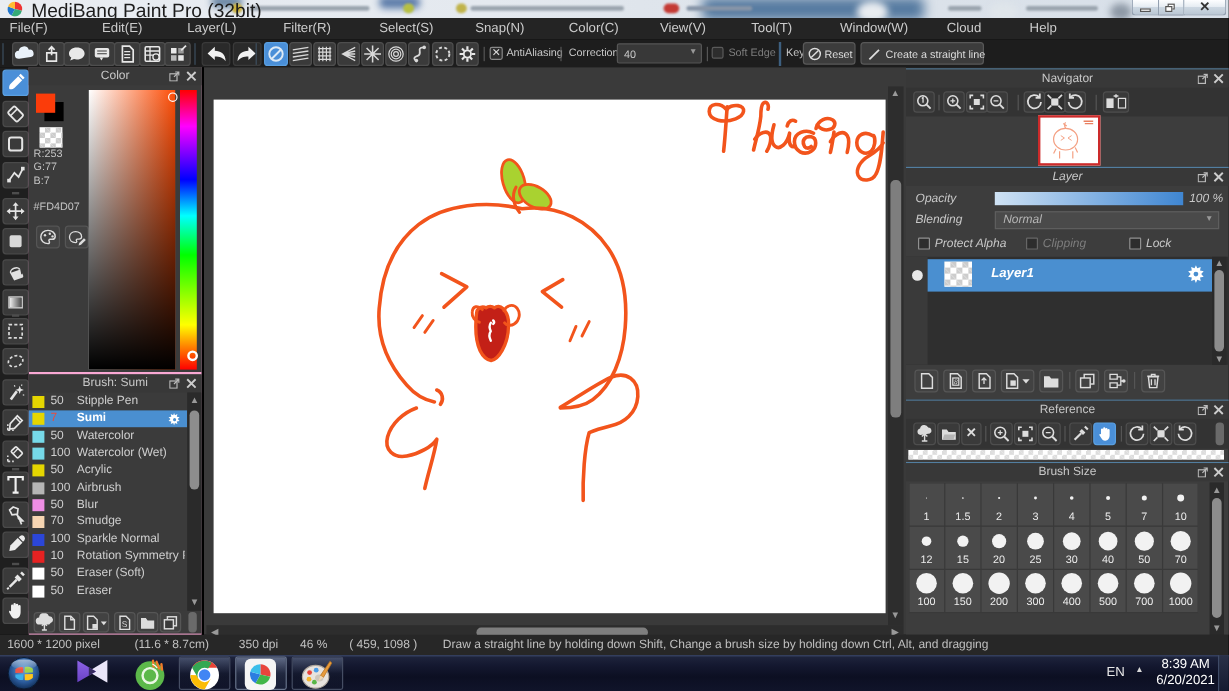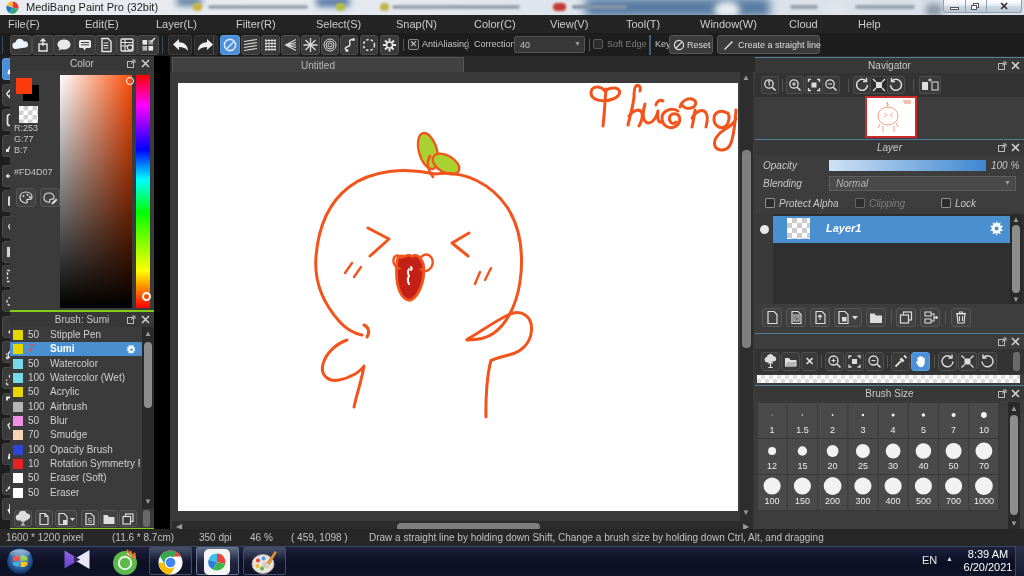--- a/index.html
+++ b/index.html
@@ -2,37 +2,37 @@
 <html><head>
 <meta charset="utf-8">
 <style>
 * { margin:0; padding:0; box-sizing:border-box; }
 html,body { width:1024px; height:576px; overflow:hidden; background:#000; }
 body { font-family:"Liberation Sans", sans-serif; position:relative; }
 .abs { position:absolute; }
 
 #titlebar { left:0; top:0; width:1024px; height:15px; background:linear-gradient(to right,#e9edf2 0%,#e4e9ef 40%,#dfe5ec 52%,#d7dfe8 100%); overflow:hidden; }
 #titlebar .blob { position:absolute; border-radius:4px; filter:blur(3px); }
-#title-text { position:absolute; left:26px; top:1px; font-size:11px; color:#1c1c1c; }
+#title-text { position:absolute; left:26px; top:1px; font-size:16px; color:#1c1c1c; }
 
 #winbtns { position:absolute; left:943px; top:0; width:79px; height:13px; display:flex; }
 .winbtn { height:13px; background:linear-gradient(#fdfeff 0%,#e7edf3 45%,#cdd8e2 50%,#bac7d4 100%); border:1px solid #93a0b0; border-top:none; position:relative; }
 
 #menubar { left:0; top:15px; width:1024px; height:18px; background:#242424; color:#cccccc; font-size:11px;text-decoration:underline; }
 #menubar span { position:absolute; top:3px; }
 
 #toolbar { left:0; top:33px; width:1024px; height:23px; background:#1d1d1d; color:#c8c8c8; font-size:9px; white-space:nowrap; }
 .tbtn { position:absolute; top:2px; width:22px; height:20px; background:#3a3a3a; border:1px solid #4e4e4e; border-radius:3px; }
 .tbtn.blue { background:#4a8fd8; border-color:#5a9fe0; }
 
 #toolcol { left:0; top:56px; width:26px; height:473px; background:#1f1f1f; border-right:1px solid #161616; }
 .lbtn { position:absolute; left:2px; width:22px; height:22px; background:#3a3a3a; border:1px solid #4a4a4a; border-radius:3px; }
 .lbtn.blue { background:#4a8fd8; border-color:#5a9fe0; }
 
-#leftdock { left:10px; top:56px; width:144px; height:473px; background:#84cc16; }
+#leftdock { left:24px; top:56px; width:144px; height:473px; background:#f9a8d4; }
 .ptitle { position:absolute; left:0; width:100%; height:15px; background:#383838; color:#c8c8c8; font-size:10px; text-align:center; line-height:15px; }
 .brow { position:absolute; left:0; width:132px; height:14px; line-height:14px; }
 .brow.sel { background:#4a8fd0; }
 .brow i { position:absolute; left:3px; top:2px; width:10px; height:10px; }
 .brow u { position:absolute; left:18px; text-decoration:none; }
 .brow s { position:absolute; left:40px; text-decoration:none; white-space:nowrap; overflow:hidden; max-width:90px; }
 .fbtn { position:absolute; top:1px; width:18px; height:17px; background:#424242; border:1px solid #565656; border-radius:3px; }
 
 #canvasarea { left:170px; top:56px; width:585px; height:473px; background:#3a3a3a; }
 #tabbar { position:absolute; left:0; top:0; width:585px; height:16px; background:#2b2b2b; }
@@ -386,21 +386,21 @@
           <s>Blur</s>
         </div>
       <div class="brow" style="top:101px;">
           <i style="background:#f6d5b2;"></i>
           <u>70</u>
           <s>Smudge</s>
         </div>
       <div class="brow" style="top:116px;">
           <i style="background:#2b46d8;"></i>
           <u>100</u>
-          <s>Opacity Brush</s>
+          <s>Sparkle Normal</s>
         </div>
       <div class="brow" style="top:130px;">
           <i style="background:#e62222;"></i>
           <u>10</u>
           <s>Rotation Symmetry P</s>
         </div>
       <div class="brow" style="top:144px;">
           <i style="background:#fff;"></i>
           <u>50</u>
           <s>Eraser (Soft)</s>
@@ -439,23 +439,20 @@
           </svg></div>
       <div class="fbtn" style="left:109px;"><svg width="16" height="16" viewBox="0 0 16 16">
             <rect x="5.5" y="3" width="7.5" height="7.5" fill="none" stroke="#ddd" stroke-width="1.2"></rect>
             <rect x="3" y="5.5" width="7.5" height="7.5" fill="#3b3b3b" stroke="#ddd" stroke-width="1.2"></rect>
           </svg></div>
       <div class="abs" style="left:133px;top:1px;width:7px;height:17px;background:#6a6a6a;border-radius:3px;"></div>
     </div>
   </div>
 </div>
 <div class="abs" id="canvasarea">
-  <div id="tabbar">
-      <div id="tab">Untitled</div>
-    </div>
   <div id="whitecanvas">
     <svg width="560" height="428" viewBox="0 0 560 428">
       <g fill="none" stroke="#f2541c" stroke-width="3" stroke-linecap="round" stroke-linejoin="round">
 
         <g stroke-width="2.3">
           <ellipse cx="250" cy="68" rx="9" ry="18.5" fill="#a9d230" transform="rotate(-16 250 68)"></ellipse>
           <ellipse cx="268" cy="81" rx="14.5" ry="8.5" fill="#a9d230" transform="rotate(30 268 81)"></ellipse>
         </g>
         <path d="M255 94 C250 88 248 80 252 73" stroke-width="2.6"></path>
 
@@ -645,20 +642,21 @@
           <circle cx="15.5" cy="8.5" r="1.5" fill="#ddd"></circle>
         </svg></div>
     <div class="abs" style="left:190px;top:170px;width:1px;height:14px;background:#555;"></div>
     <div class="fbtn" style="left:196px;top:168px;width:20px;height:19px;"><svg width="18" height="17" viewBox="0 0 18 17">
           <path d="M5 5 h8 l-1 9 h-6 z" fill="none" stroke="#ddd" stroke-width="1.2"></path>
           <path d="M4 4.5 h10 M7.5 4.5 v-1.5 h3 v1.5 M7.5 7 v5 M10.5 7 v5" stroke="#ddd" fill="none" stroke-width="1.1"></path>
         </svg></div>
   </div>
 
   <div class="rpanel" style="top:277px;height:52px;">
+    <div class="ptitle">Reference</div>
     <svg class="abs" style="left:243px;top:3px;" width="9" height="9" viewBox="0 0 9 9">
         <rect x="0.5" y="2.5" width="6" height="6" fill="none" stroke="#bbb"></rect>
         <path d="M4 5 L8 1 M5 1 h3 v3" stroke="#bbb" fill="none"></path>
       </svg>
     <svg class="abs" style="left:256px;top:3px;" width="9" height="9" viewBox="0 0 9 9">
         <path d="M1 1 L8 8 M8 1 L1 8" stroke="#ccc" stroke-width="1.6"></path>
       </svg>
     <div class="abs" style="left:0;top:15px;width:269px;height:25px;background:#333;"></div>
     <div class="rbtn" style="left:6px;top:18px;width:19px;height:19px;"><svg width="17" height="17" viewBox="0 0 17 17">
           <path d="M5 9.5 a2.8 2.8 0 0 1 -.3-5.5 A3.6 3.6 0 0 1 11.5 3.2 a2.7 2.7 0 0 1 1.3 5.1z" fill="#ddd"></path>

